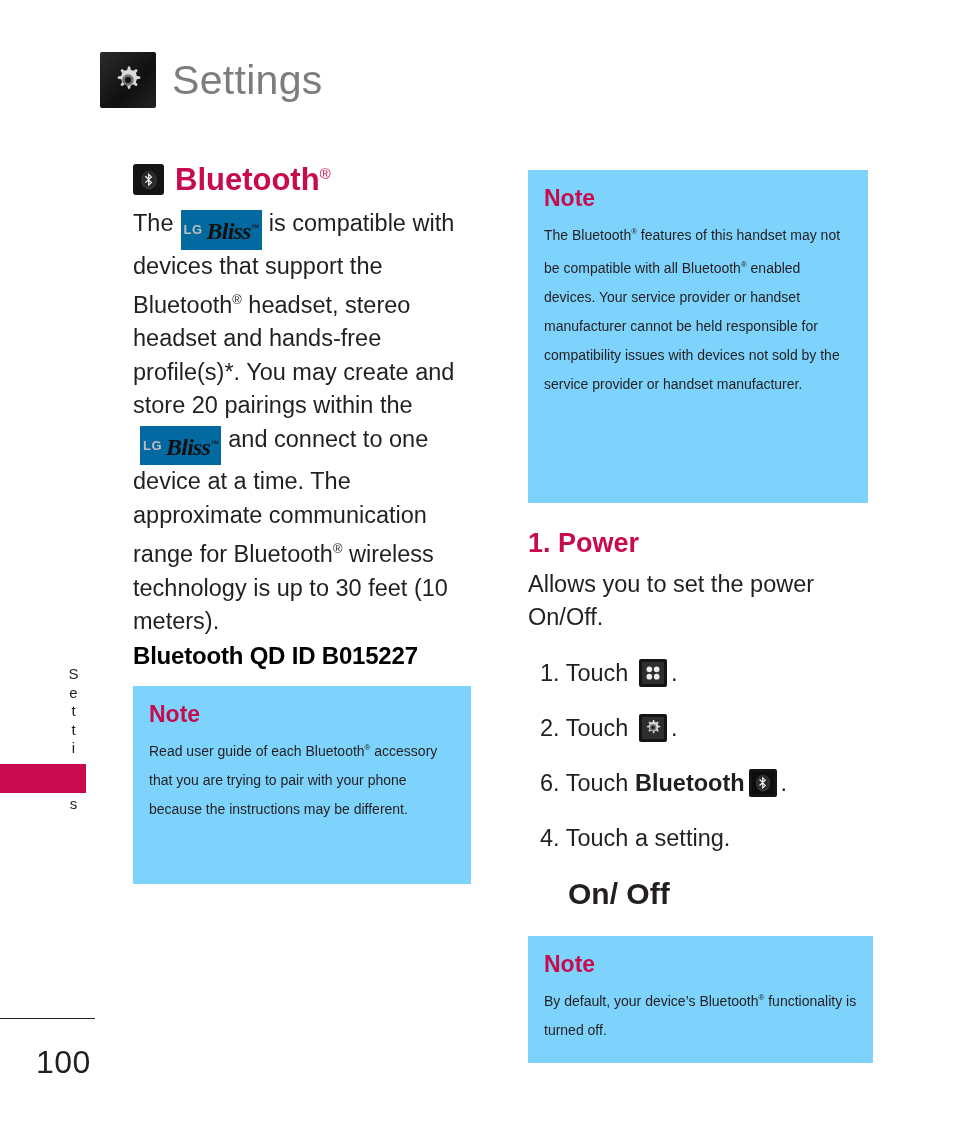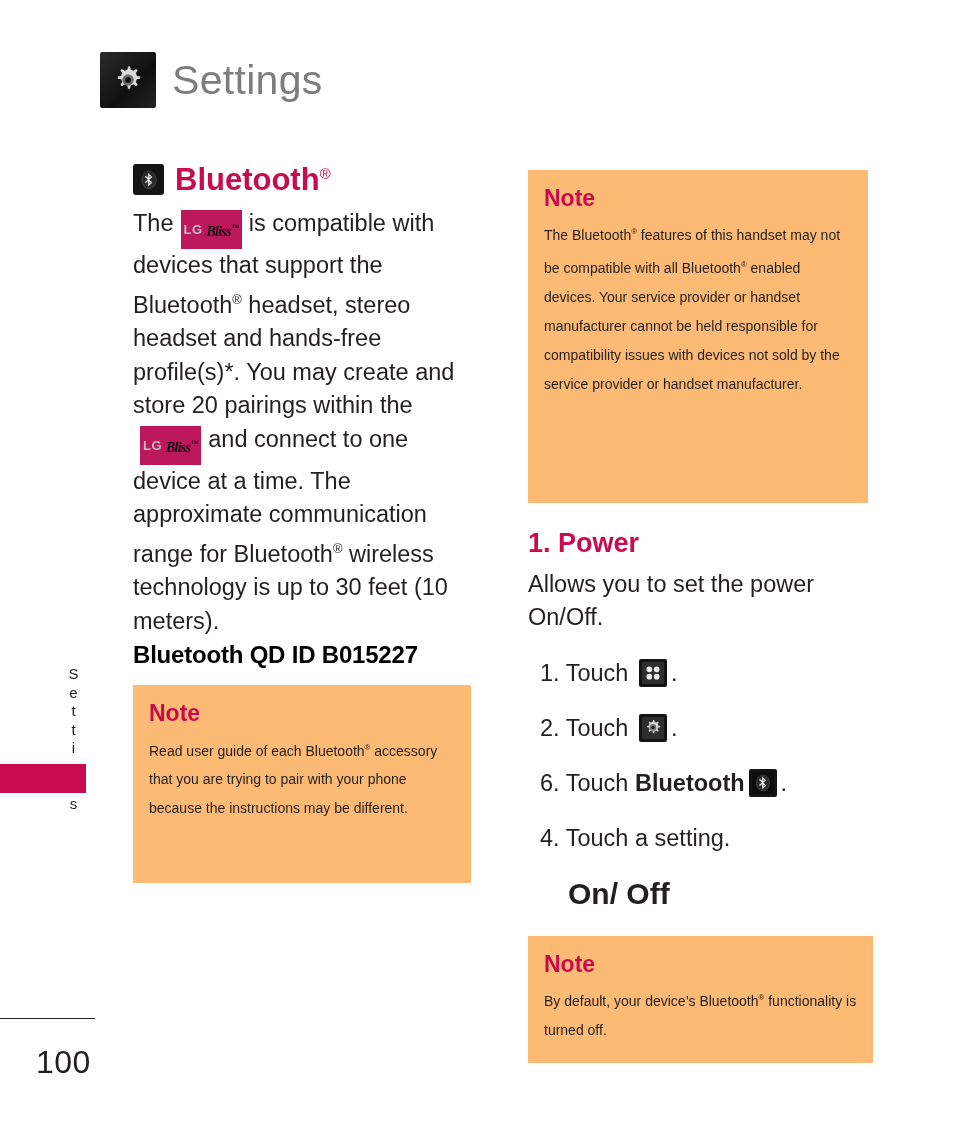--- a/index.html
+++ b/index.html
@@ -135,50 +135,50 @@
     letter-spacing: -0.2px;
   }
 
   
   .lg-bliss {
     display: inline-flex;
     align-items: center;
     gap: 4px;
     vertical-align: -3px;
     margin: 0 7px;
-    background: #be185d;
+    background: #0369a1;
     padding: 1px 3px;
   }
   .lg-bliss .lg-mark {
     font-size: 13px;
     font-weight: bold;
     color: #bdbdbd;
     letter-spacing: 0.5px;
     font-family: "Liberation Sans", sans-serif;
   }
   .lg-bliss .bliss-mark {
-    font-size: 14px;
+    font-size: 24px;
     font-weight: bold;
     font-style: italic;
     color: #111;
     font-family: "Liberation Serif", serif;
     letter-spacing: -0.8px;
     position: relative;
   }
   .lg-bliss .bliss-mark::after {
     content: "\2122";
     font-size: 8px;
     font-style: normal;
     vertical-align: super;
     margin-left: 1px;
   }
 
   
   .note-box {
-    background: #fdba74;
+    background: #7dd3fc;
     padding: 15px 16px 22px 16px;
     box-sizing: border-box;
   }
   .note-title {
     font-size: 23px;
     font-weight: bold;
     color: #c80a4e;
     margin: 0 0 6px 0;
     line-height: 1.15;
   }

